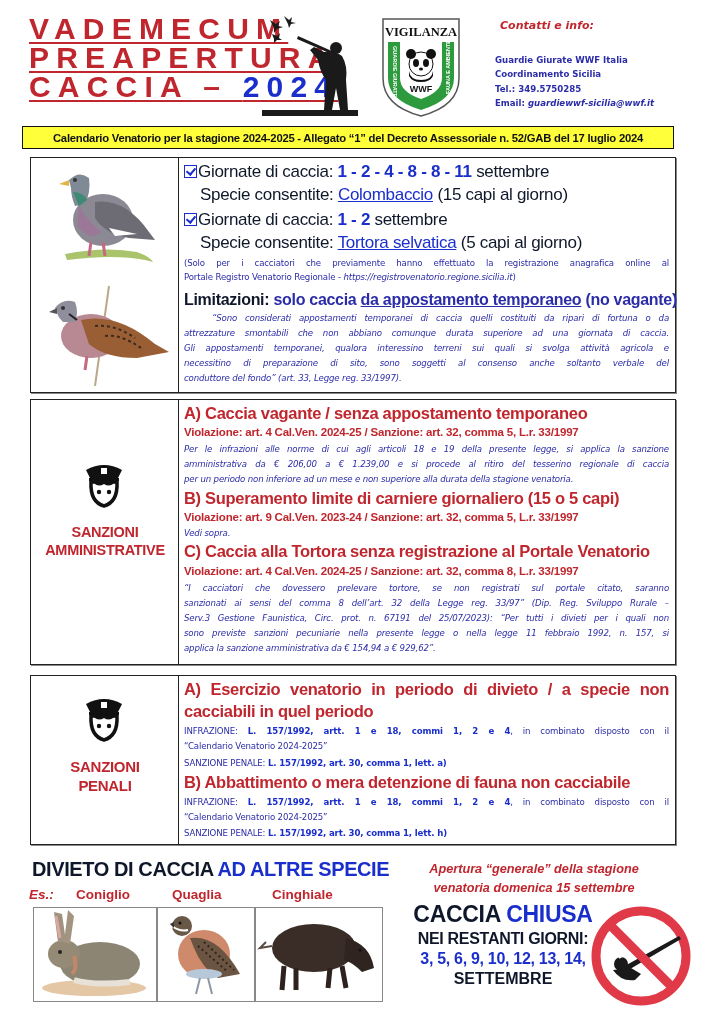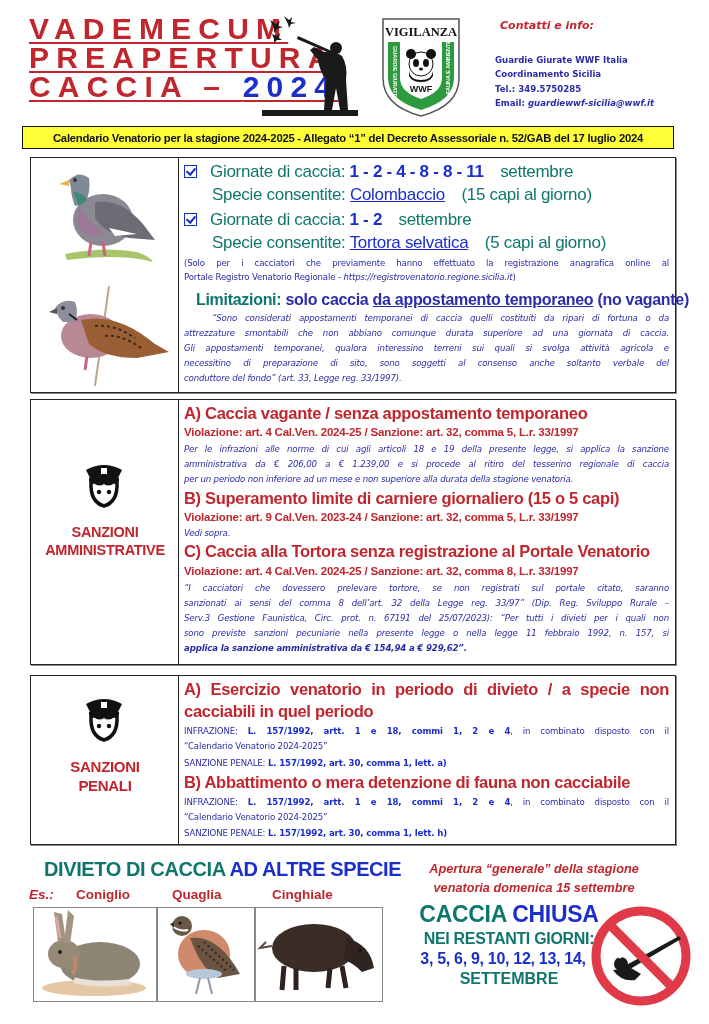--- a/index.html
+++ b/index.html
@@ -17,21 +17,21 @@
   .contacts-title { position: absolute; left: 500px; top: 19px; font-family: "DejaVu Sans", sans-serif; font-style: italic; font-weight: bold; font-size: 11px; color: #c0262d; }
   .contacts { position: absolute; left: 495px; top: 53px; font-family: "DejaVu Sans", sans-serif; font-weight: bold; font-size: 8.6px; color: #2b2ca8; line-height: 14.3px; }
   .contacts .email-v { font-style: italic; }
 
   .banner { position: absolute; left: 22px; top: 126px; width: 652px; height: 23px; background: #ffff3a; border: 1px solid #111; font-family: "Liberation Sans", sans-serif; font-weight: bold; font-size: 11.3px; color: #111; display: flex; align-items: center; justify-content: center; letter-spacing: -0.25px; white-space: nowrap; }
 
   .box { position: absolute; left: 30px; width: 646px; border: 1.5px solid #222; box-shadow: 1px 1px 0 #888; background: #fff; }
   .box .leftcol { position: absolute; left: 0; top: 0; bottom: 0; width: 148px; border-right: 1px solid #222; }
   .box .rightcol { position: absolute; left: 153px; right: 6px; top: 0; bottom: 0; }
 
-  .red { color: #0f766e; padding-left: 12px; }
+  .red { color: #0f172a; }
   .blue { color: #1a2ecc; }
   .navy { color: #2b2ca8; }
 
   .cond { font-family: "Liberation Sans", sans-serif; font-stretch: condensed; }
   .line { position: absolute; left: 0; right: 0; white-space: nowrap; }
   .small-it { font-family: "DejaVu Sans", sans-serif; font-style: italic; font-size: 8.6px; color: #2b2ca8; letter-spacing: -0.15px; text-align: justify; text-align-last: justify; }
   .small-rg { font-family: "DejaVu Sans", sans-serif; font-size: 8.6px; color: #2b2ca8; letter-spacing: -0.15px; }
   .u { text-decoration: underline; }
   .b { font-weight: bold; }
 
@@ -179,21 +179,21 @@
     <div class="line small-it" style="top:74px; text-align-last:left;">per un periodo non inferiore ad un mese e non superiore alla durata della stagione venatoria.</div>
     <div class="line h-red-big" style="top:89px;">B) Superamento limite di carniere giornaliero (15 o 5 capi)</div>
     <div class="line h-sub" style="top:111px;">Violazione: art. 9 Cal.Ven. 2023-24  / Sanzione: art. 32, comma 5, L.r. 33/1997</div>
     <div class="line small-it" style="top:128px; text-align-last:left;">Vedi sopra.</div>
     <div class="line h-red-big" style="top:142px;">C) Caccia alla Tortora senza registrazione al Portale Venatorio</div>
     <div class="line h-sub" style="top:165px;">Violazione: art. 4 Cal.Ven. 2024-25  / Sanzione: art. 32, comma 8, L.r. 33/1997</div>
     <div class="line small-it" style="top:183px;">“I cacciatori che dovessero prelevare tortore, se non registrati sul portale citato, saranno</div>
     <div class="line small-it" style="top:198px;">sanzionati ai sensi del comma 8 dell’art. 32 della Legge reg. 33/97” (Dip. Reg. Sviluppo Rurale –</div>
     <div class="line small-it" style="top:213px;">Serv.3 Gestione Faunistica, Circ. prot. n. 67191 del 25/07/2023): “Per tutti i divieti per i quali non</div>
     <div class="line small-it" style="top:228px;">sono previste sanzioni pecuniarie nella presente legge o nella legge 11 febbraio 1992, n. 157, si</div>
-    <div class="line small-it" style="top:243px; text-align-last:left;font-weight:bold;">applica la sanzione amministrativa da € 154,94 a € 929,62”.</div>
+    <div class="line small-it" style="top:243px; text-align-last:left;">applica la sanzione amministrativa da € 154,94 a € 929,62”.</div>
   </div>
 </div>
 
 <div class="box" style="top:675px; height:170px;">
   <div class="leftcol">
     <svg class="abs" style="left:53px; top:20px;" width="40" height="46" viewBox="0 0 40 46">
       <path d="M2 8 Q20 -2 38 8 L34 16 H6 Z" fill="#111"></path>
       <rect x="17" y="6" width="6" height="6" fill="#fff"></rect>
       <rect x="5" y="16" width="30" height="3" fill="#111"></rect>
       <path d="M7 20 H33 Q34 40 20 44 Q6 40 7 20 Z" fill="none" stroke="#111" stroke-width="3.5"></path>

